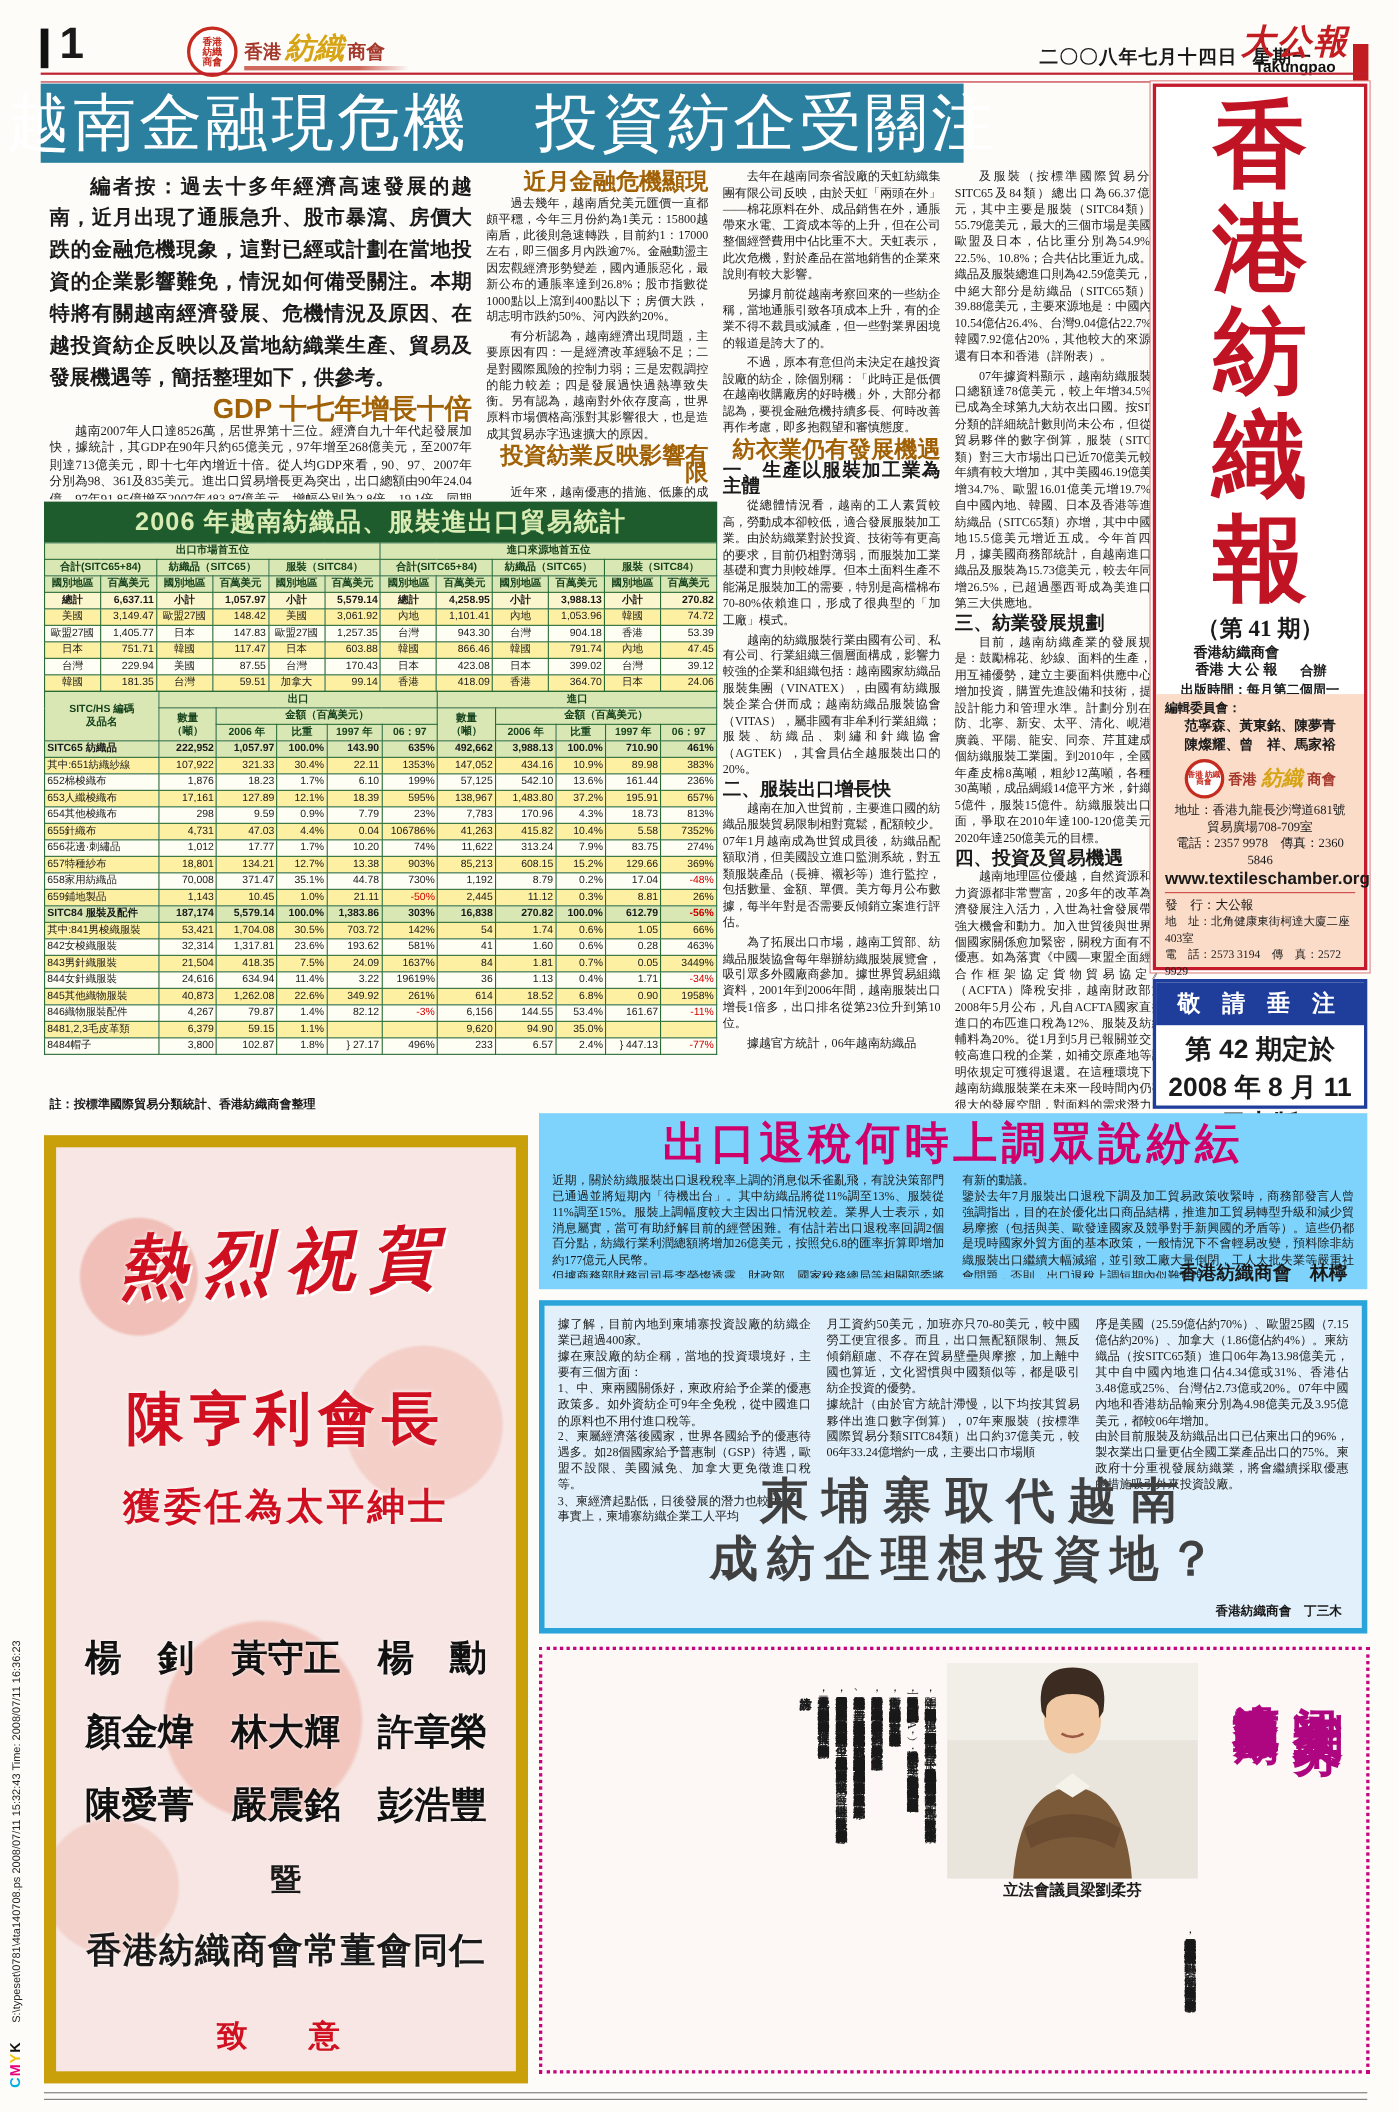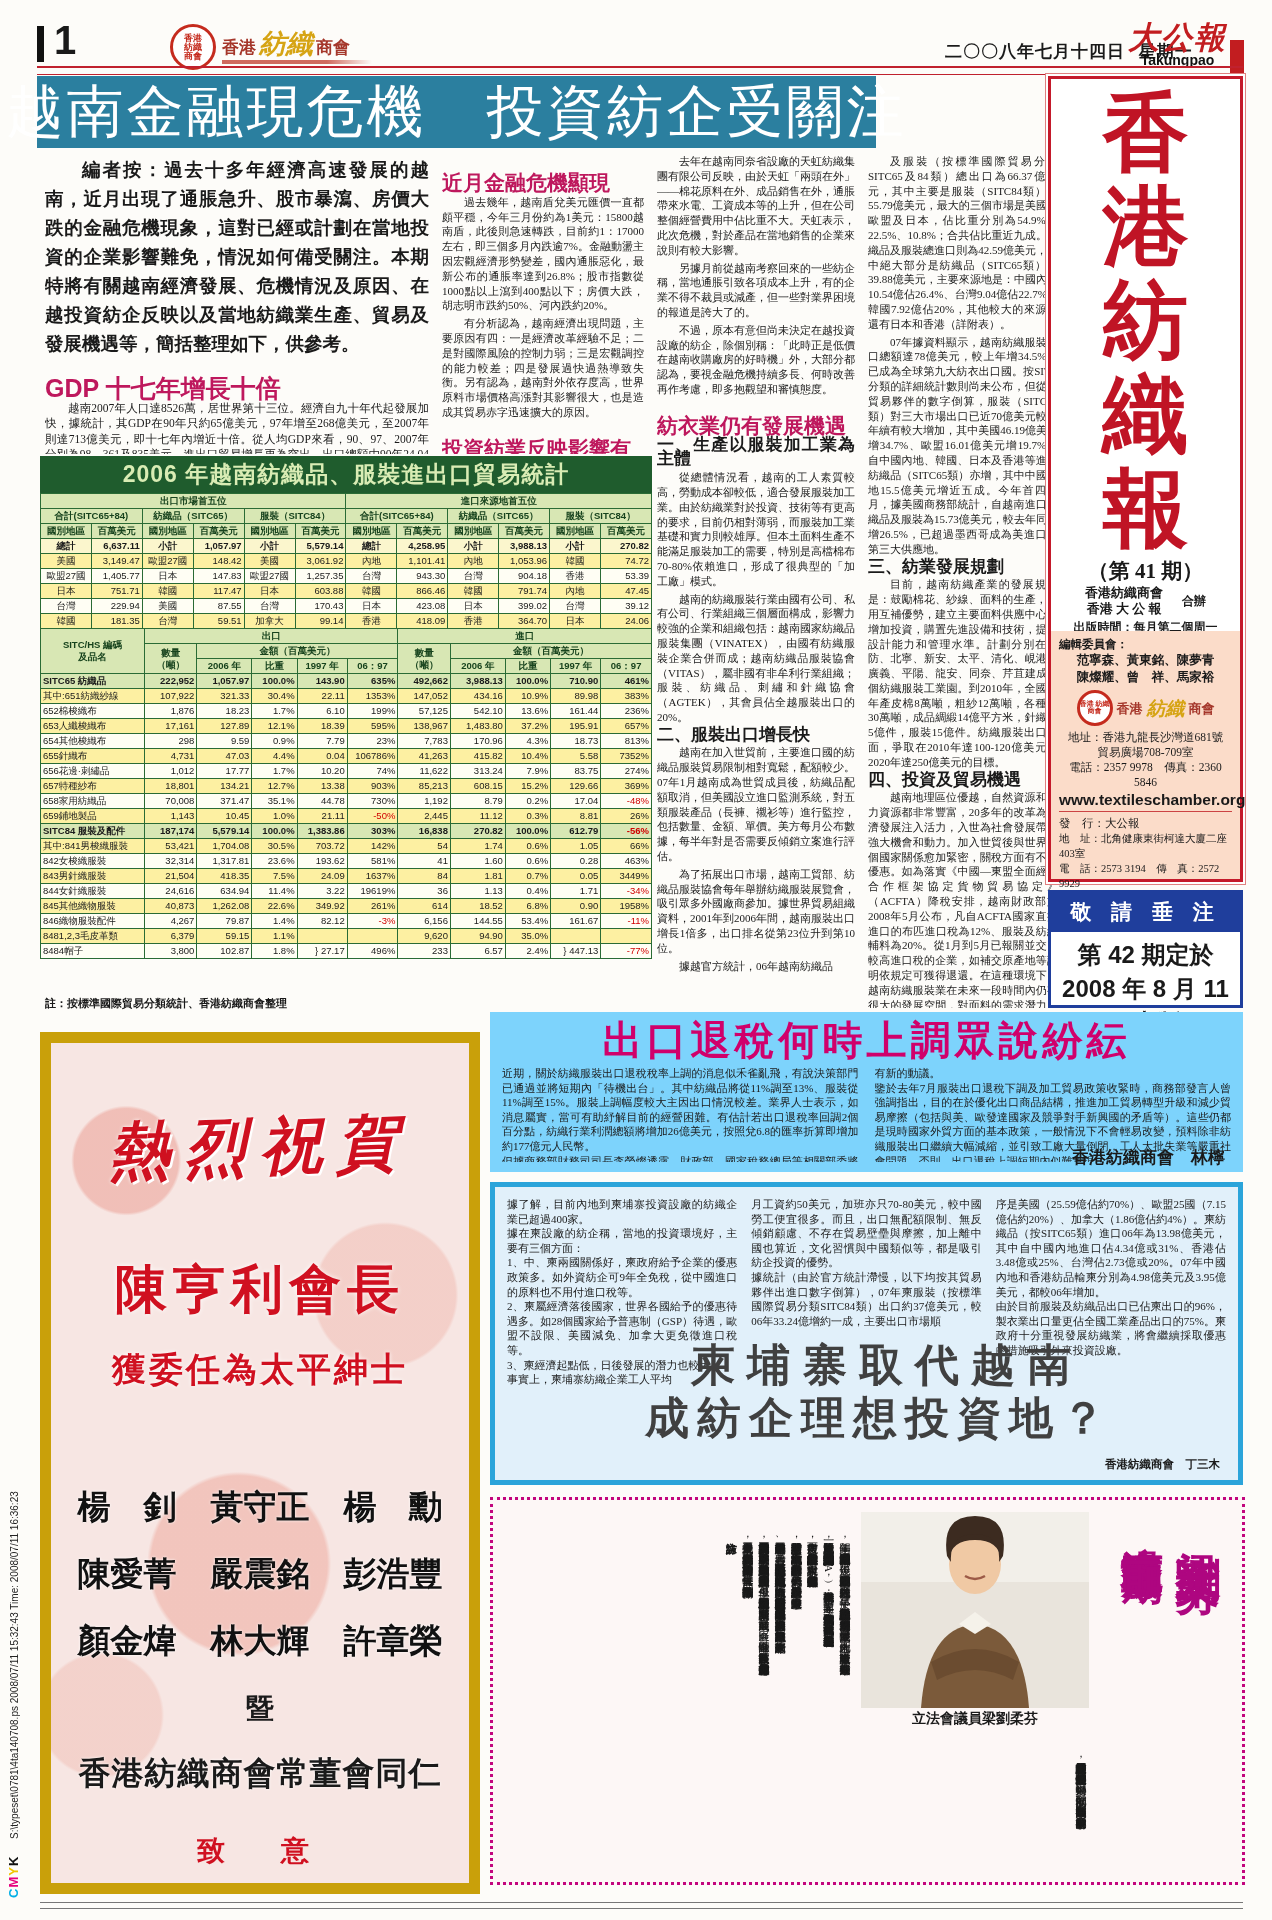--- a/index.html
+++ b/index.html
@@ -33,22 +33,22 @@
             display:flex;align-items:center;justify-content:center;font-size:57px;font-weight:400;
             font-family:"Liberation Sans","DejaVu Sans",sans-serif;letter-spacing:3px;white-space:nowrap;}
   
   .col{line-height:15.5px;font-size:11.5px;text-align:justify;overflow:hidden;}
   .col p{margin:0 0 3px 0;text-indent:2em;}
   .col1{left:45px;top:154px;width:384px;height:300px;}
   .col1 .intro{font-weight:bold;font-size:18.5px;line-height:29px;text-indent:2em;margin:2px 0 6px;}
   .col2{left:442px;top:154px;width:202px;height:300px;font-size:11px;line-height:14.8px;}
   .col3{left:657px;top:154px;width:198px;height:848px;font-size:11px;line-height:14.8px;}
   .col4{left:868px;top:154px;width:190px;height:854px;font-size:11px;line-height:14.8px;}
-  .sec-h{font-family:"Liberation Sans","DejaVu Sans",sans-serif;color:#be185d;font-weight:900;
-         text-align:left;margin:22px 0 4px;}
+  .sec-h{font-family:"Liberation Sans","DejaVu Sans",sans-serif;color:#a16207;font-weight:900;
+         text-align:right;margin:5px 0 4px;}
   .sec-h.big{font-size:25px;}
   .sec-h.mid{font-size:21px;}
   .sub-h{font-weight:900;font-size:17px;margin:3px 0;font-family:"Liberation Sans",sans-serif;}
   
   .tablewrap{left:40px;top:456px;width:612px;}
   .table-title{background:#1f5c2d;color:#d9ecb4;font-weight:900;text-align:center;font-size:23px;
                font-family:"Liberation Sans",sans-serif;padding:3px 0;letter-spacing:1px;}
   table.trade{border-collapse:collapse;width:100%;table-layout:fixed;
               font-family:"Liberation Sans","DejaVu Sans",sans-serif;}
   table.trade th,table.trade td{border:1px solid #2a6b35;padding:1px 2px;font-size:9.5px;
@@ -61,21 +61,21 @@
   td.lbl{text-align:left;background:#fdf0a2;font-size:9px;}
   tr.group td{background:#d8e7b4;font-weight:bold;}
   .neg{color:#d00000;}
   .table-note{left:45px;top:996px;font-size:11px;font-weight:bold;}
   
   .sidebar{left:1048px;top:76px;width:195px;height:806px;background:#fff;border:3px solid #c41a2b;
            box-shadow:0 0 0 2px #fff,0 0 0 3px #e08080;box-sizing:border-box;text-align:center;}
   .sb-char{font-size:86px;line-height:94px;font-weight:900;color:#c01425;
            font-family:"DejaVu Serif","Liberation Serif",serif;}
   .sb-issue{font-size:21px;font-weight:900;margin-top:2px;}
-  .sb-org{display:flex;justify-content:center;align-items:center;gap:19px;font-size:13px;font-weight:bold;line-height:1.25;}
+  .sb-org{display:flex;justify-content:center;align-items:flex-end;gap:19px;font-size:13px;font-weight:bold;line-height:1.25;}
   .sb-joint{font-size:12px;}
   .sb-publish{font-size:12px;font-weight:bold;margin-top:1px;}
   .sb-pink{position:absolute;left:0;right:0;bottom:0;top:552px;background:#fbdcc9;
            text-align:left;padding:6px 8px;box-sizing:border-box;font-size:11.5px;line-height:15px;}
   .sb-pink .bold{font-weight:bold;}
   .sb-members{text-align:center;font-weight:bold;font-size:12.5px;line-height:17px;}
   .sb-logo{display:flex;align-items:center;gap:4px;justify-content:center;margin:4px 0;}
   .sb-web{font-size:15.5px;font-weight:900;text-align:center;
           font-family:"Liberation Sans",sans-serif;margin:2px 0;}
   .sb-div{border-top:1.5px solid #c44;margin:4px 0;}
@@ -686,28 +686,28 @@
     <div class="ad-greet">熱烈祝賀</div>
     <div class="ad-honoree">陳亨利會長</div>
     <div class="ad-honor">獲委任為太平紳士</div>
     <div class="ad-names" id="ad-names">
         <div class="ad-name-row">
           <span class="ad-name">楊　釗</span>
           <span class="ad-name">黃守正</span>
           <span class="ad-name">楊　勳</span>
         </div>
         <div class="ad-name-row">
+          <span class="ad-name">顏金煒</span>
+          <span class="ad-name">林大輝</span>
+          <span class="ad-name">許章榮</span>
+        </div>
+        <div class="ad-name-row">
           <span class="ad-name">陳愛菁</span>
           <span class="ad-name">嚴震銘</span>
           <span class="ad-name">彭浩豐</span>
-        </div>
-        <div class="ad-name-row">
-          <span class="ad-name">顏金煒</span>
-          <span class="ad-name">林大輝</span>
-          <span class="ad-name">許章榮</span>
         </div>
       </div>
     <div class="ad-also">暨</div>
     <div class="ad-group">香港紡織商會常董會同仁</div>
     <div class="ad-closing">致　意</div>
   </div>
 
   <div class="abs tax">
     <div class="tax-title">出口退稅何時上調眾說紛紜</div>
     <div class="tax-cols">

